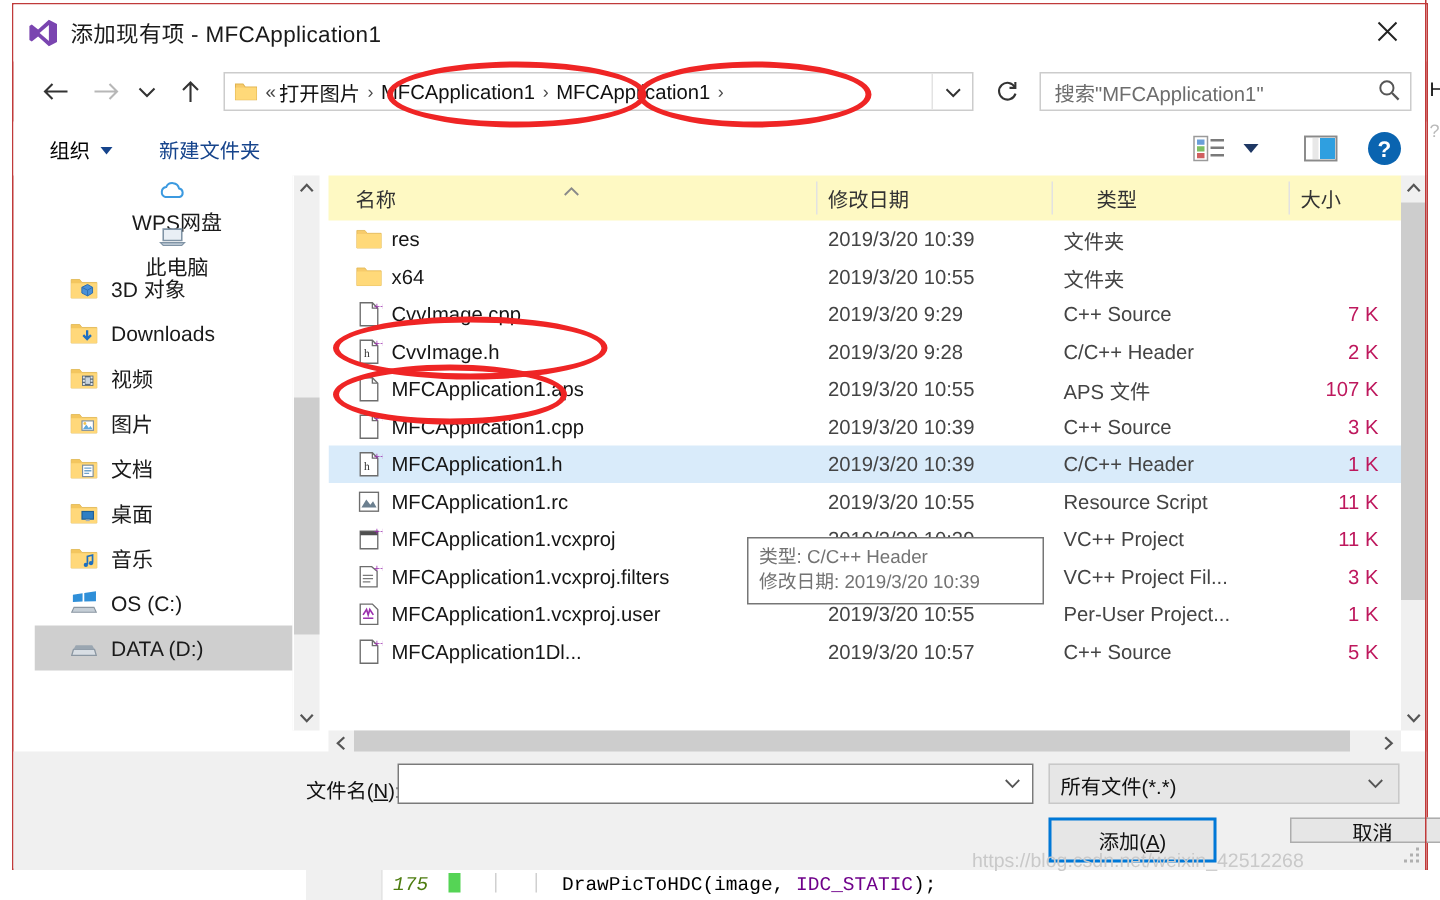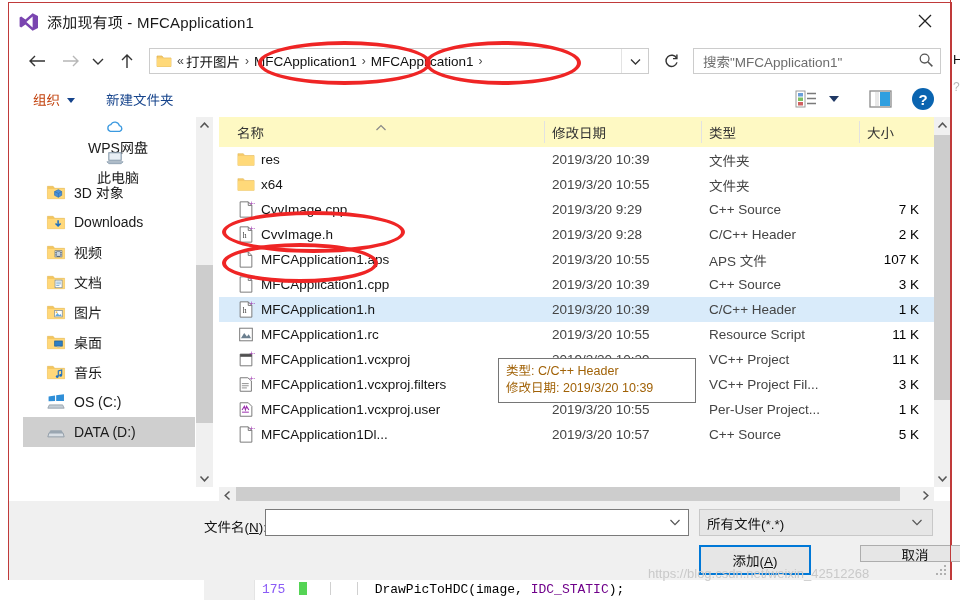--- a/index.html
+++ b/index.html
@@ -22,21 +22,21 @@
     background:#f0f0f0;border-right:1px solid #e4e4e4;
   }
   #editor-marginmark{
     position:absolute;left:256px;top:576px;width:10px;height:24px;
     background:#ffffff;
   }
   #editor-line{
     position:absolute;left:262px;top:582px;height:18px;white-space:nowrap;
     font-family:"Liberation Mono","DejaVu Sans Mono",monospace;font-size:13px;
   }
-  .code-num{color:#8b5cf6;}
+  .code-num{color:#4d7c0f;font-style:italic;}
   .code-greenbar{display:inline-block;width:8px;height:13px;background:#55d455;
     vertical-align:-2px;margin:0 6px;}
   .code-guide{display:inline-block;width:1px;height:13px;background:#d0d0d0;
     vertical-align:-2px;margin:0 9px;}
   .code-fn{color:#000;}
   .code-macro{color:#6f008a;}
 
   
   #dialog{
     position:absolute;left:8px;top:2px;width:944px;height:578px;
@@ -77,21 +77,21 @@
   #searchbox{
     position:absolute;left:684px;top:7px;width:248px;height:26px;
     border:1px solid #cccccc;background:#fff;box-sizing:border-box;
     display:flex;align-items:center;padding:0 6px 0 9px;
   }
   #search-ph{font-size:13.5px;color:#6d6d6d;white-space:nowrap;}
   #search-icon{margin-left:auto;}
 
   
   #cmdbar{position:absolute;left:0;top:78px;width:100%;height:36px;background:#fff;}
-  #organize{position:absolute;left:24px;top:8px;font-size:13.5px;color:#c2410c;
+  #organize{position:absolute;left:24px;top:8px;font-size:13.5px;color:#000000;
     white-space:nowrap;}
   .caret{display:inline-block;width:0;height:0;border-left:4px solid transparent;
     border-right:4px solid transparent;border-top:5px solid #16448c;
     vertical-align:2px;margin-left:7px;}
   #newfolder{position:absolute;left:97px;top:8px;font-size:13.5px;color:#16448c;
     white-space:nowrap;}
   #viewmode-btn{position:absolute;left:786px;top:6px;height:24px;display:flex;
     align-items:center;}
   #viewmode-caret{display:inline-block;width:0;height:0;border-left:5px solid transparent;
     border-right:5px solid transparent;border-top:6px solid #1f3864;margin-left:12px;}
@@ -129,21 +129,21 @@
   #sort-arrow{position:absolute;left:155px;top:3px;}
 
   #rows{position:absolute;left:0;top:30px;width:715px;height:332px;overflow:hidden;}
   .frow{position:relative;height:25px;display:flex;align-items:center;
     white-space:nowrap;font-size:13.5px;}
   .frow.sel{background:#d9ebfa;}
   .fi-ico{position:absolute;left:18px;top:3px;width:18px;height:19px;}
   .fi-name{position:absolute;left:42px;color:#161616;}
   .fi-date{position:absolute;left:333px;color:#444;}
   .fi-type{position:absolute;left:490px;color:#444;}
-  .fi-size{position:absolute;left:648px;width:52px;text-align:right;color:#000000;}
+  .fi-size{position:absolute;left:648px;width:52px;text-align:right;color:#be185d;}
 
   
   #file-scroll{position:absolute;left:925px;top:0;width:17px;height:370px;background:#f0f0f0;}
   #file-scroll .sb-arrow{position:absolute;left:0;width:17px;height:17px;
     display:flex;align-items:center;justify-content:center;}
   #file-scroll .sb-up{top:0;}
   #file-scroll .sb-dn{bottom:0;}
   #file-thumb{position:absolute;left:0;top:18px;width:17px;height:265px;background:#cdcdcd;}
 
   
@@ -151,21 +151,21 @@
   #hscroll .sb-arrow{position:absolute;top:0;width:17px;height:17px;
     display:flex;align-items:center;justify-content:center;}
   #h-left{left:0;}
   #h-right{right:0;}
   #h-thumb{position:absolute;left:17px;top:0;width:664px;height:17px;background:#cdcdcd;}
 
   
   #tooltip{
     position:absolute;left:489px;top:355px;width:198px;
     background:#ffffff;border:1px solid #767676;padding:4px 7px 5px 7px;
-    font-size:12.5px;color:#a16207;line-height:17px;z-index:40;box-sizing:border-box;
+    font-size:12.5px;color:#737373;line-height:17px;z-index:40;box-sizing:border-box;
   }
   #tooltip div{white-space:nowrap;}
 
   
   #bottombar{position:absolute;left:0;top:498px;width:100%;height:79px;background:#f0f0f0;}
   #fname-label{position:absolute;left:168px;top:513px;font-size:13.5px;color:#111;margin-left:27px;}
   #fname-input{
     position:absolute;left:256px;top:506px;width:424px;height:27px;
     background:#fff;border:1px solid #7a7a7a;box-sizing:border-box;
     display:flex;align-items:center;
@@ -391,37 +391,37 @@
               <rect x="11" y="9" width="3.2" height="4.6" fill="#c9d4de"></rect>
             </svg>
           </span>
           <span class="nav-lbl">视频</span>
         </div>
         <div class="nav-item nav-indent-1">
           <span class="nav-ico">
             <svg width="20" height="19" viewBox="0 0 20 20">
               <path d="M1 3.5 H7 L8.6 5.6 H19 V16.5 H1 Z" fill="#f4c65e" stroke="#e2b955" stroke-width=".6"></path>
               <path d="M1 6.2 H19 V16.5 H1 Z" fill="#ffd87a"></path>
-              <rect x="9" y="7.5" width="7.4" height="8" fill="#ffffff" stroke="#7d8e9c" stroke-width=".8"></rect>
-              <path d="M10.2 9.6 H15.2 M10.2 11.4 H15.2 M10.2 13.2 H13.6" stroke="#6fa3cc" stroke-width=".9"></path>
-            </svg>
-          </span>
-          <span class="nav-lbl">文档</span>
-        </div>
-        <div class="nav-item nav-indent-1">
-          <span class="nav-ico">
-            <svg width="20" height="19" viewBox="0 0 20 20">
-              <path d="M1 3.5 H7 L8.6 5.6 H19 V16.5 H1 Z" fill="#f4c65e" stroke="#e2b955" stroke-width=".6"></path>
-              <path d="M1 6.2 H19 V16.5 H1 Z" fill="#ffd87a"></path>
               <rect x="8.6" y="8" width="8" height="6.6" fill="#ffffff" stroke="#7d8e9c" stroke-width=".8"></rect>
               <path d="M9.2 13.8 L11.6 10.6 L13.4 13 L14.6 11.6 L16 13.8 Z" fill="#5fa8dd"></path>
               <circle cx="10.6" cy="9.8" r="1" fill="#f2c14e"></circle>
             </svg>
           </span>
           <span class="nav-lbl">图片</span>
+        </div>
+        <div class="nav-item nav-indent-1">
+          <span class="nav-ico">
+            <svg width="20" height="19" viewBox="0 0 20 20">
+              <path d="M1 3.5 H7 L8.6 5.6 H19 V16.5 H1 Z" fill="#f4c65e" stroke="#e2b955" stroke-width=".6"></path>
+              <path d="M1 6.2 H19 V16.5 H1 Z" fill="#ffd87a"></path>
+              <rect x="9" y="7.5" width="7.4" height="8" fill="#ffffff" stroke="#7d8e9c" stroke-width=".8"></rect>
+              <path d="M10.2 9.6 H15.2 M10.2 11.4 H15.2 M10.2 13.2 H13.6" stroke="#6fa3cc" stroke-width=".9"></path>
+            </svg>
+          </span>
+          <span class="nav-lbl">文档</span>
         </div>
         <div class="nav-item nav-indent-1">
           <span class="nav-ico">
             <svg width="20" height="19" viewBox="0 0 20 20">
               <path d="M1 3.5 H7 L8.6 5.6 H19 V16.5 H1 Z" fill="#f4c65e" stroke="#e2b955" stroke-width=".6"></path>
               <path d="M1 6.2 H19 V16.5 H1 Z" fill="#ffd87a"></path>
               <rect x="8.6" y="8.4" width="8" height="5.4" fill="#2f7fc4" stroke="#1e5f95" stroke-width=".8"></rect>
               <rect x="11.2" y="14" width="2.8" height="1.2" fill="#9fb0bd"></rect>
             </svg>
           </span>
@@ -477,21 +477,21 @@
       <div id="col-head">
         <span class="col" style="left:18px;">名称</span>
         <span id="sort-arrow">
           <svg width="14" height="8" viewBox="0 0 14 8">
             <path d="M2.5 6 L7 1.6 L11.5 6" stroke="#8a8a8a" stroke-width="1.3" fill="none"></path>
           </svg>
         </span>
         <span class="divider" style="left:325px;"></span>
         <span class="col" style="left:333px;">修改日期</span>
         <span class="divider" style="left:482px;"></span>
-        <span class="col" style="left:490px;">类型</span>
+        <span class="col" style="left:512px;">类型</span>
         <span class="divider" style="left:640px;"></span>
         <span class="col" style="left:648px;">大小</span>
       </div>
       <div id="rows">
           <div class="frow">
             <span class="fi-ico"><svg width="18" height="19" viewBox="0 0 20 20">
                 <path d="M1 3.5 H7 L8.6 5.6 H19 V16.5 H1 Z" fill="#f7cb6b" stroke="#e2b955" stroke-width=".6"></path>
                 <path d="M1 6.2 H19 V16.5 H1 Z" fill="#ffd979"></path>
               </svg></span>
             <span class="fi-name">res</span>

